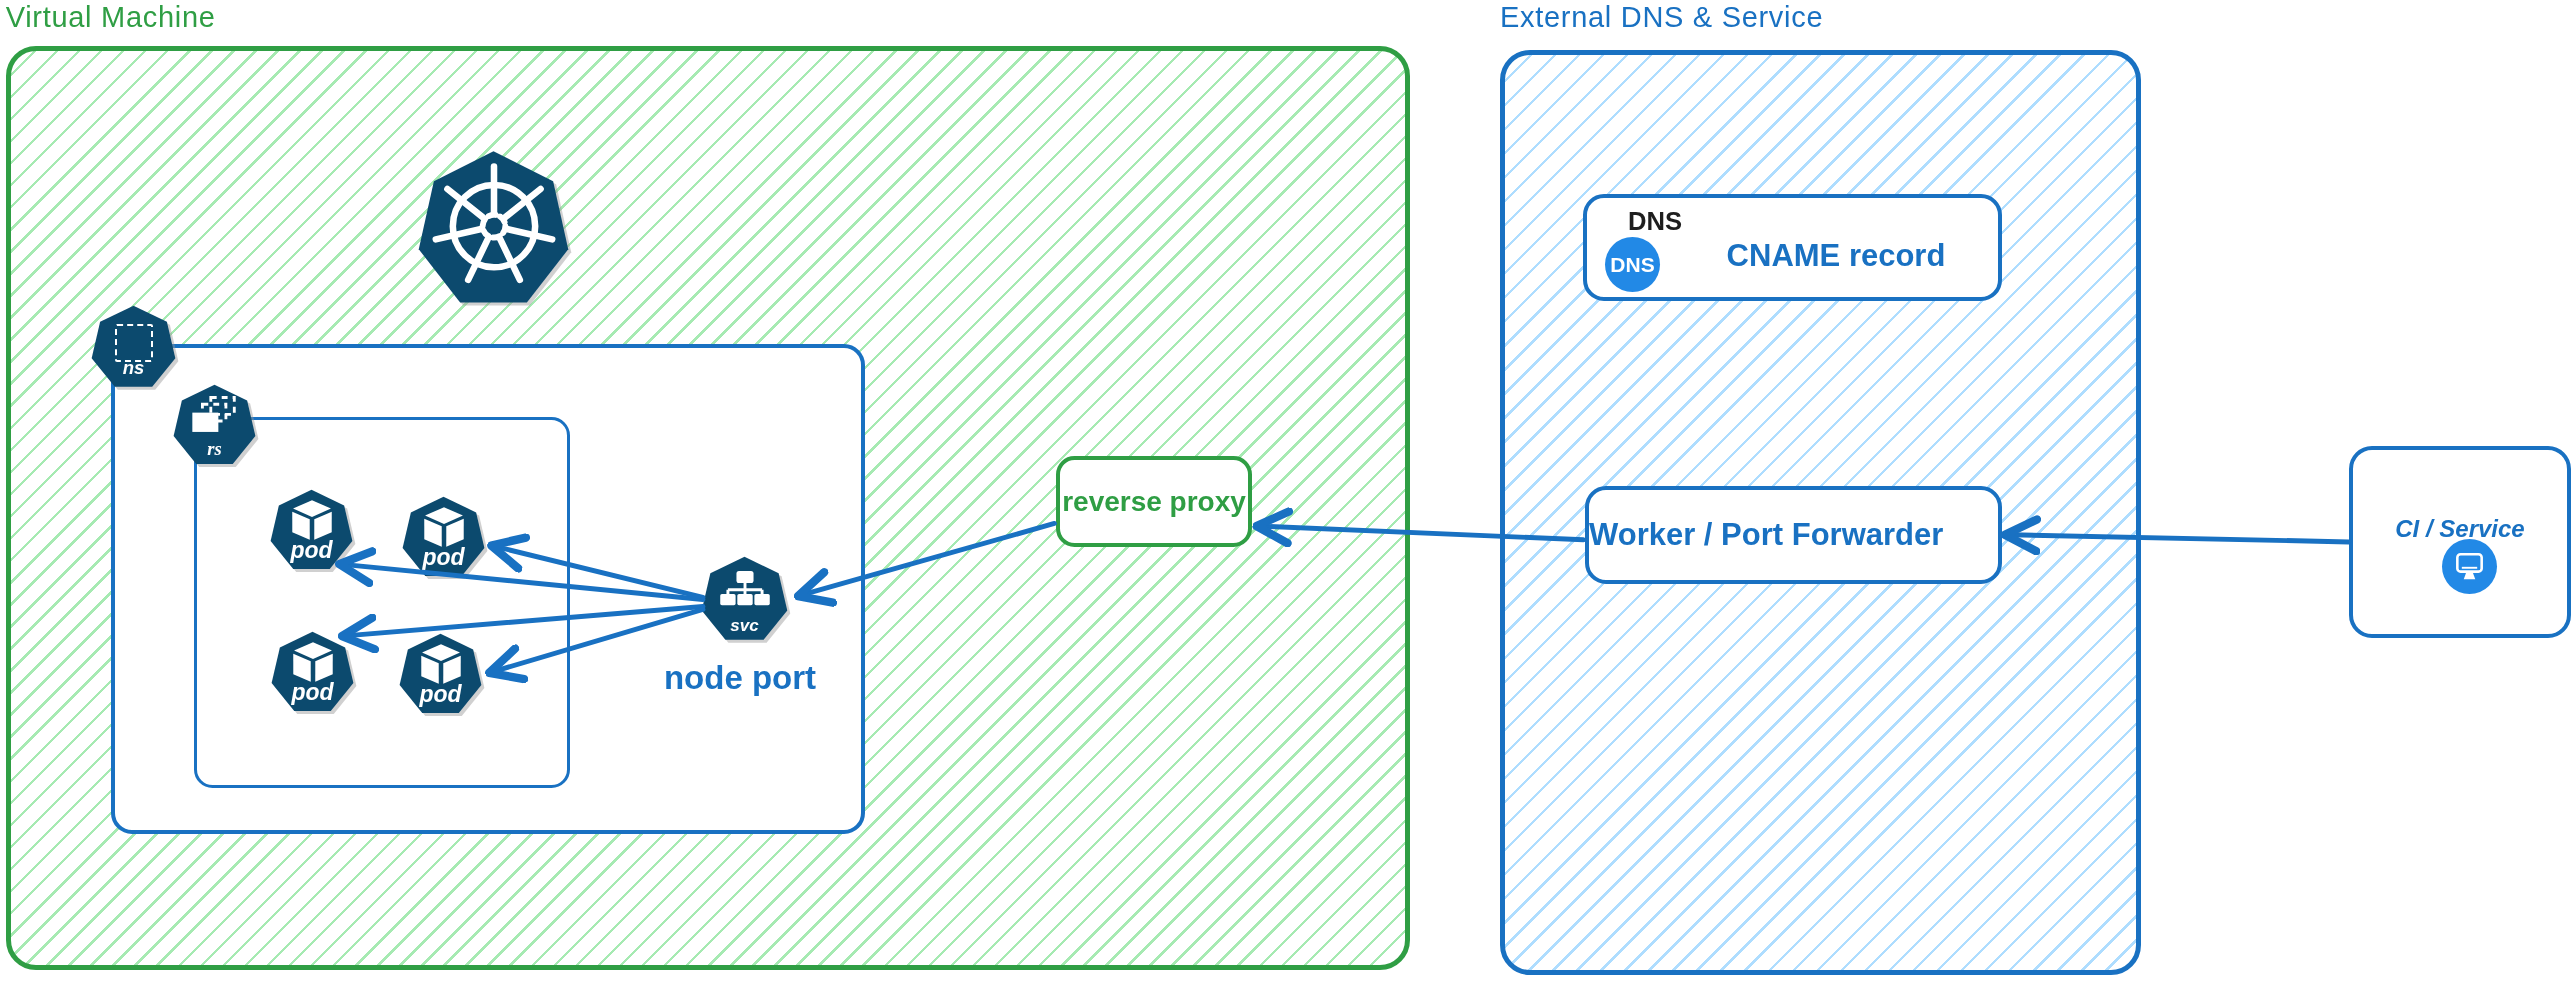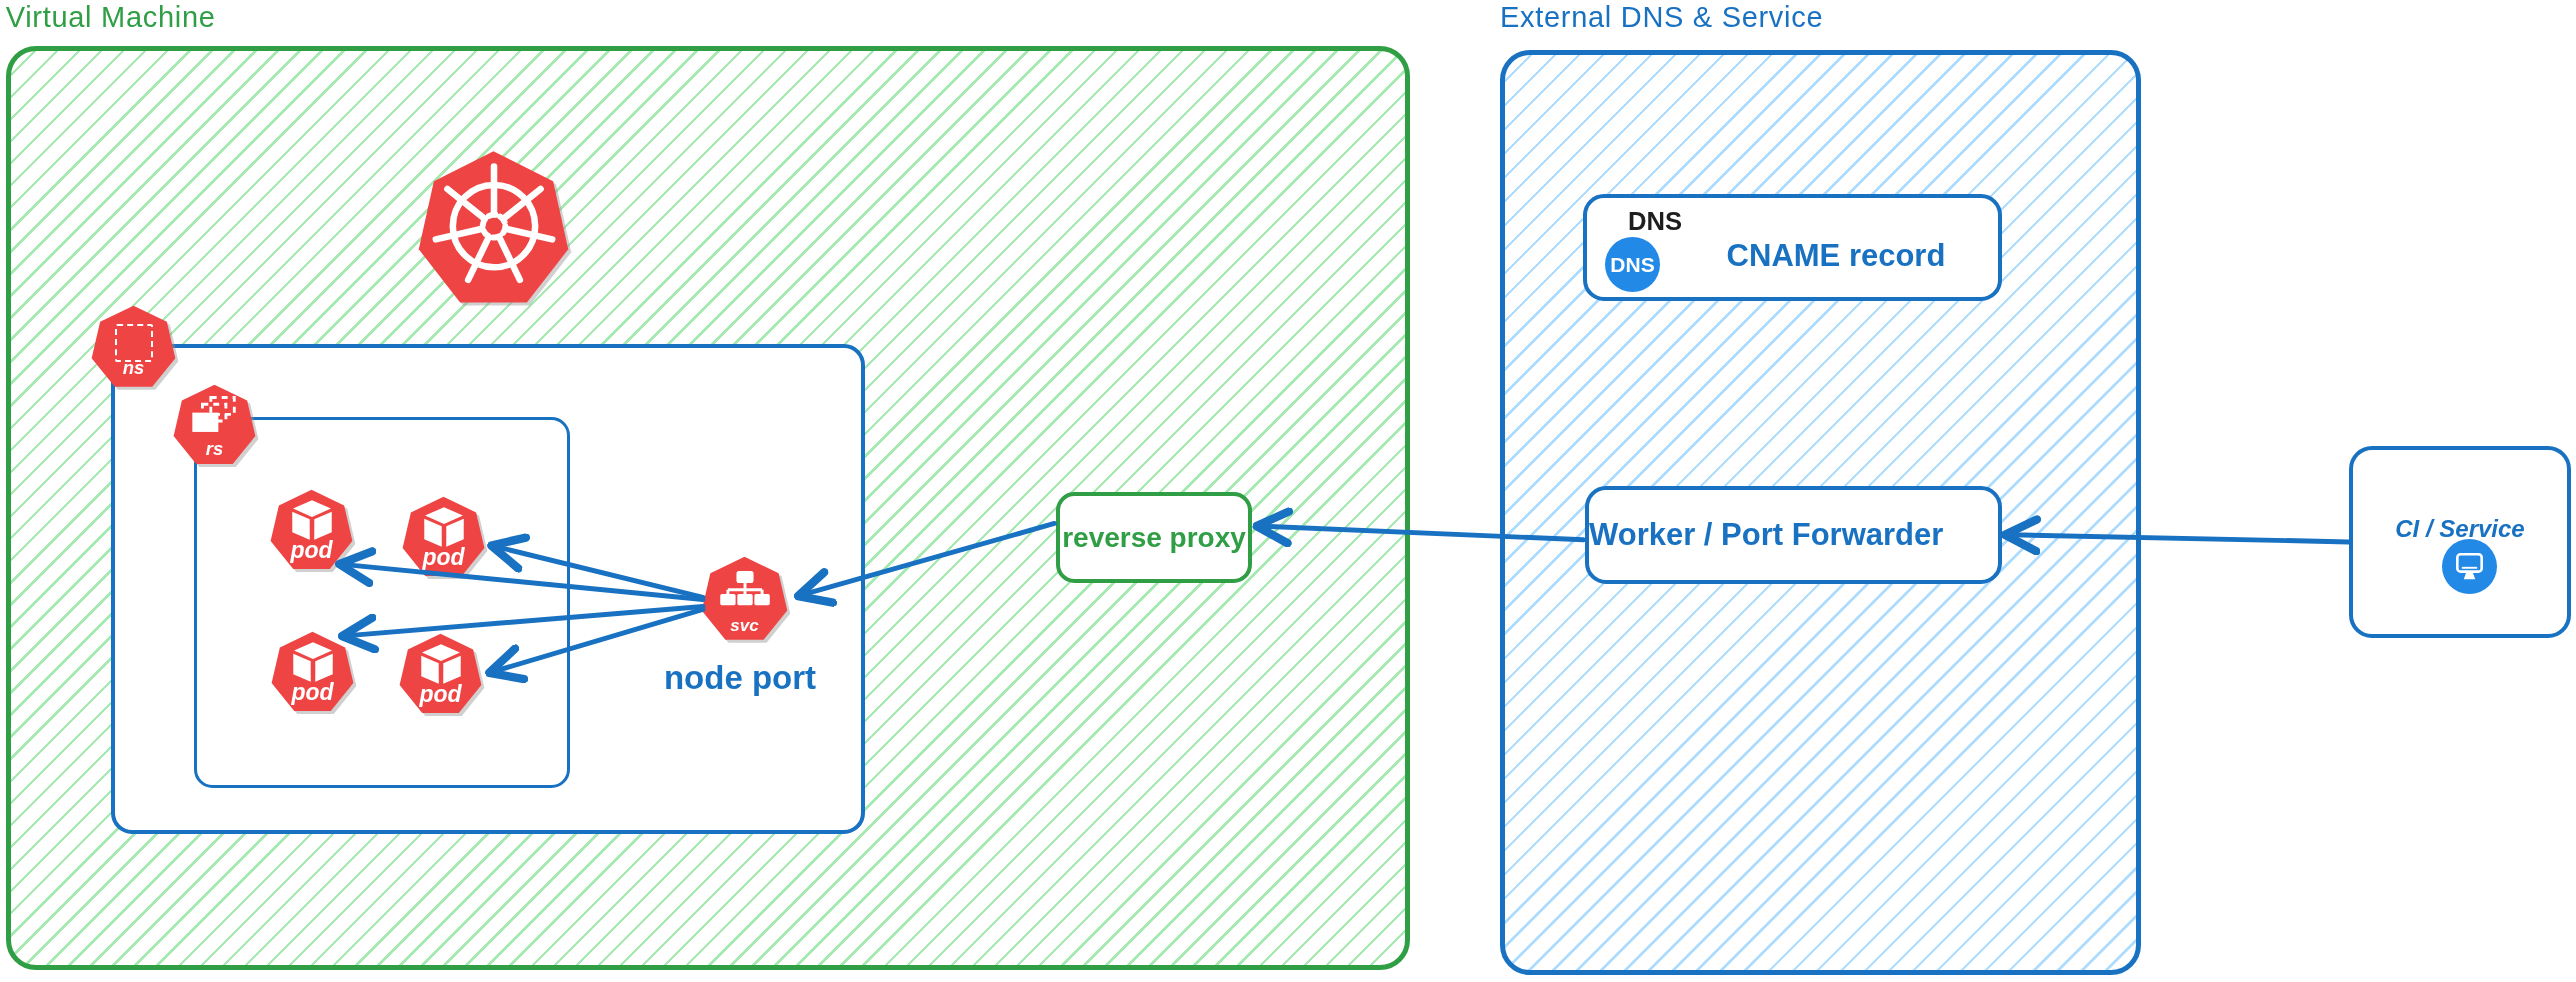--- a/index.html
+++ b/index.html
@@ -20,37 +20,37 @@
     background:repeating-linear-gradient(135deg,#aeddff 0 2.5px,transparent 2.5px 17px);
   }
   .big-title{position:absolute;text-align:left;font-size:29px;font-weight:400;letter-spacing:0.7px;}
   .vm-title{left:5.7px;top:1.4px;width:1404px;color:#2f9e44;}
   .ext-title{left:1500px;top:1.4px;width:641px;color:#1971c2;}
 
   
   .wbox{position:absolute;box-sizing:border-box;background:#ffffff;border:4.3px solid #1971c2;border-radius:21px;}
   .ns-box{left:111px;top:344px;width:754px;height:490px;}
   .rs-box{left:194px;top:417px;width:376px;height:371px;border-width:3.6px;border-radius:18.5px;}
-  .rp-box{left:1056px;top:492px;width:196px;height:91px;border-color:#2f9e44;border-radius:18.5px;
+  .rp-box{left:1056px;top:456px;width:196px;height:91px;border-color:#2f9e44;border-radius:18.5px;
           display:flex;align-items:center;justify-content:center;}
   .rp-box span{color:#2f9e44;font-size:28px;font-weight:600;}
   .dns-box{left:1583px;top:194px;width:419px;height:107px;}
   .worker-box{left:1585px;top:486px;width:417px;height:98px;display:flex;align-items:center;justify-content:flex-start;}
   .worker-box span{color:#1971c2;font-size:31px;font-weight:600;}
   .ci-box{left:2349px;top:446px;width:222px;height:192px;border-radius:23px;}
 
   
   .hept{position:absolute;filter:drop-shadow(3.6px 3.6px 0 rgba(150,150,150,.45));}
-  .hept .shape{width:100%;height:100%;background:#ef4444;position:relative;
+  .hept .shape{width:100%;height:100%;background:#0c4a6e;position:relative;
     clip-path:polygon(50% 2%,87.5% 20%,97% 61%,71% 93%,29% 93%,3% 61%,12.5% 20%);}
   .hept .ilabel{position:absolute;left:0;width:100%;text-align:center;color:#ffffff;
     font-weight:700;font-style:italic;}
   .k8s-logo{left:414px;top:148px;width:159px;height:166px;}
   .ns-icon{left:89px;top:304px;width:89px;height:89px;}
-  .rs-icon{left:171px;top:383px;width:87px;height:87px;}
+  .rs-icon{left:171px;top:383px;width:87px;height:87px;font-family:Liberation Serif, serif;}
   .pod-icon{width:87px;height:87px;}
   .svc-icon{left:699px;top:555px;width:91px;height:91px;}
   .pod-1{left:268px;top:488px;} .pod-2{left:400px;top:495px;}
   .pod-3{left:269px;top:630px;} .pod-4{left:397px;top:632px;}
   .pod-label{bottom:13%;font-size:23px;}
   .svc-label{bottom:11%;font-size:17px;}
   .ns-label{bottom:16%;font-size:18.5px;}
   .rs-label{bottom:12%;font-size:18.5px;}
   .ns-dash{position:absolute;left:50%;top:22%;transform:translateX(-50%);
     width:34px;height:34px;border:2.5px dashed #ffffff;border-radius:2.1px;}

